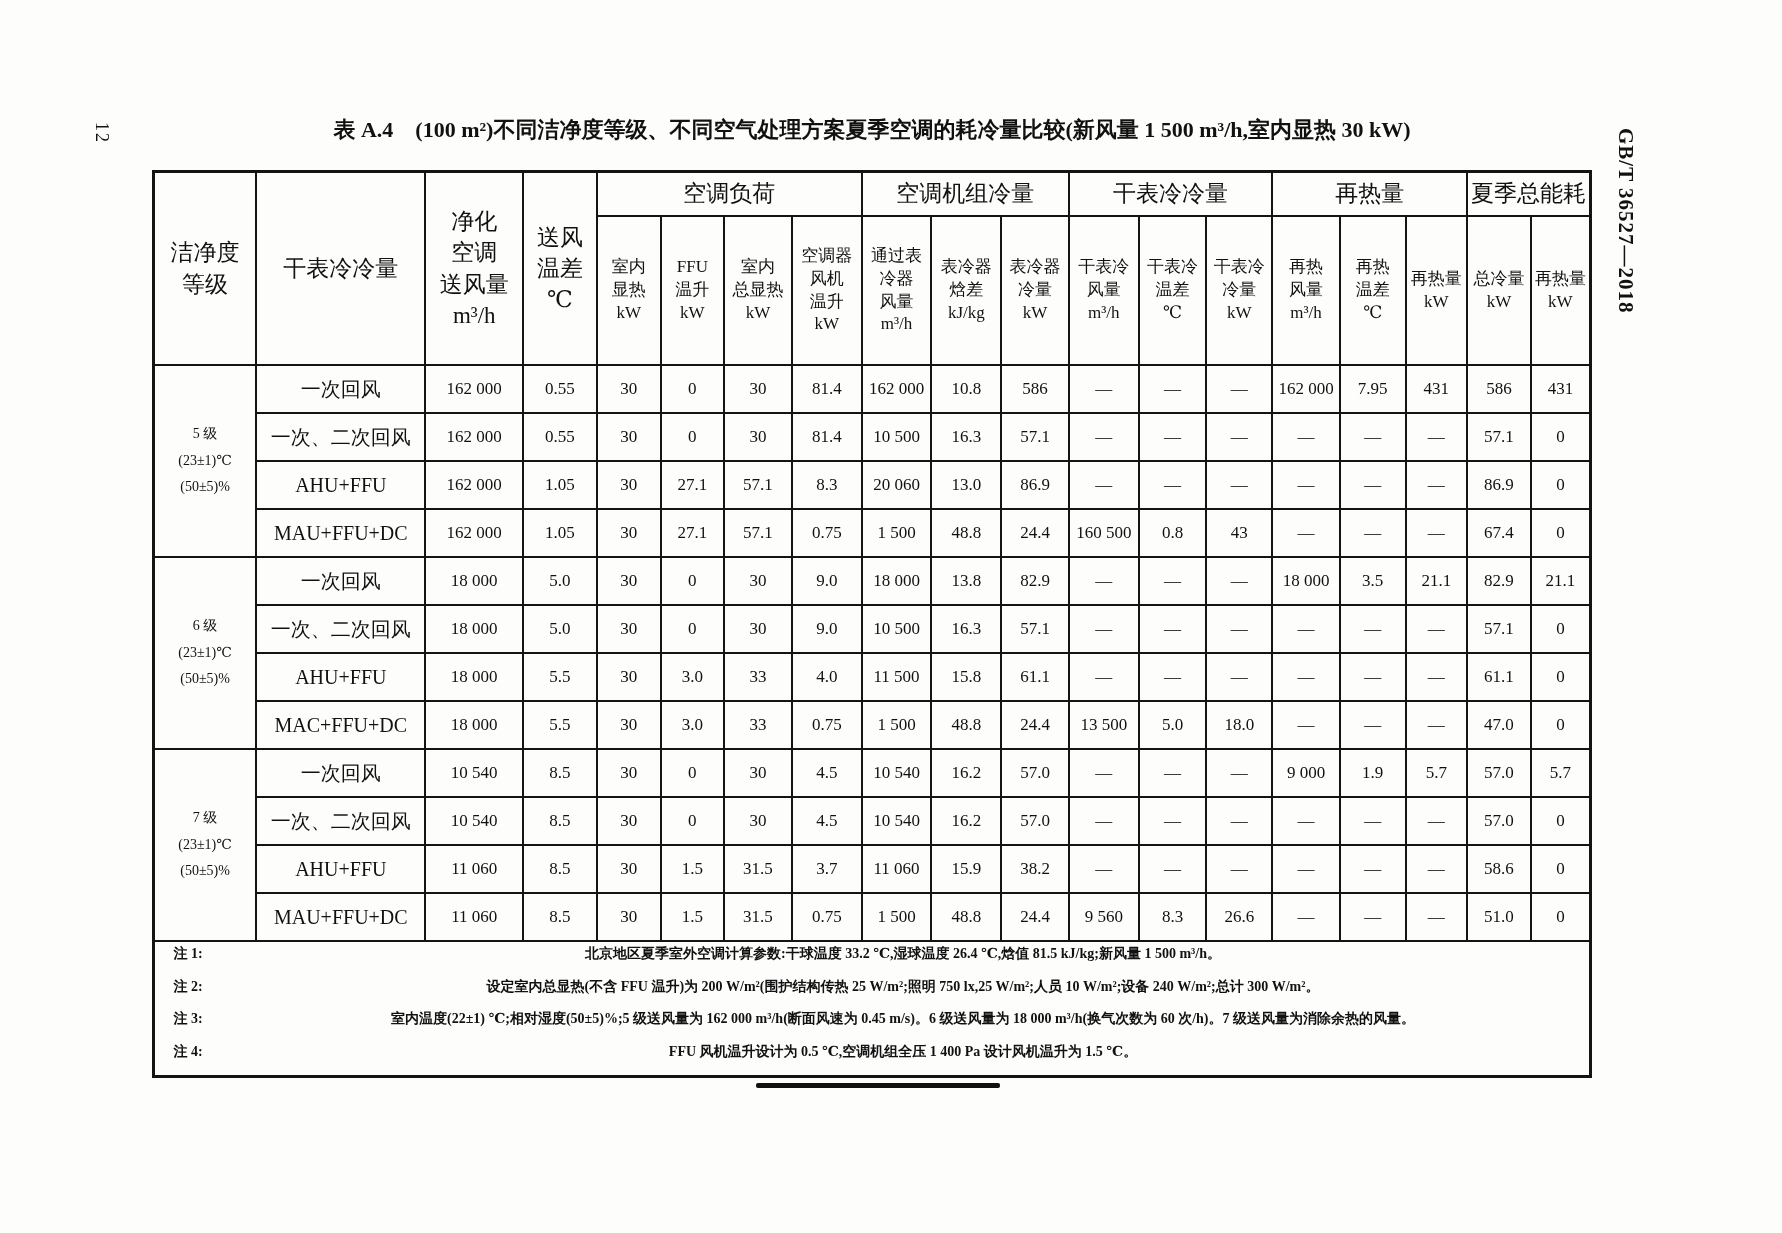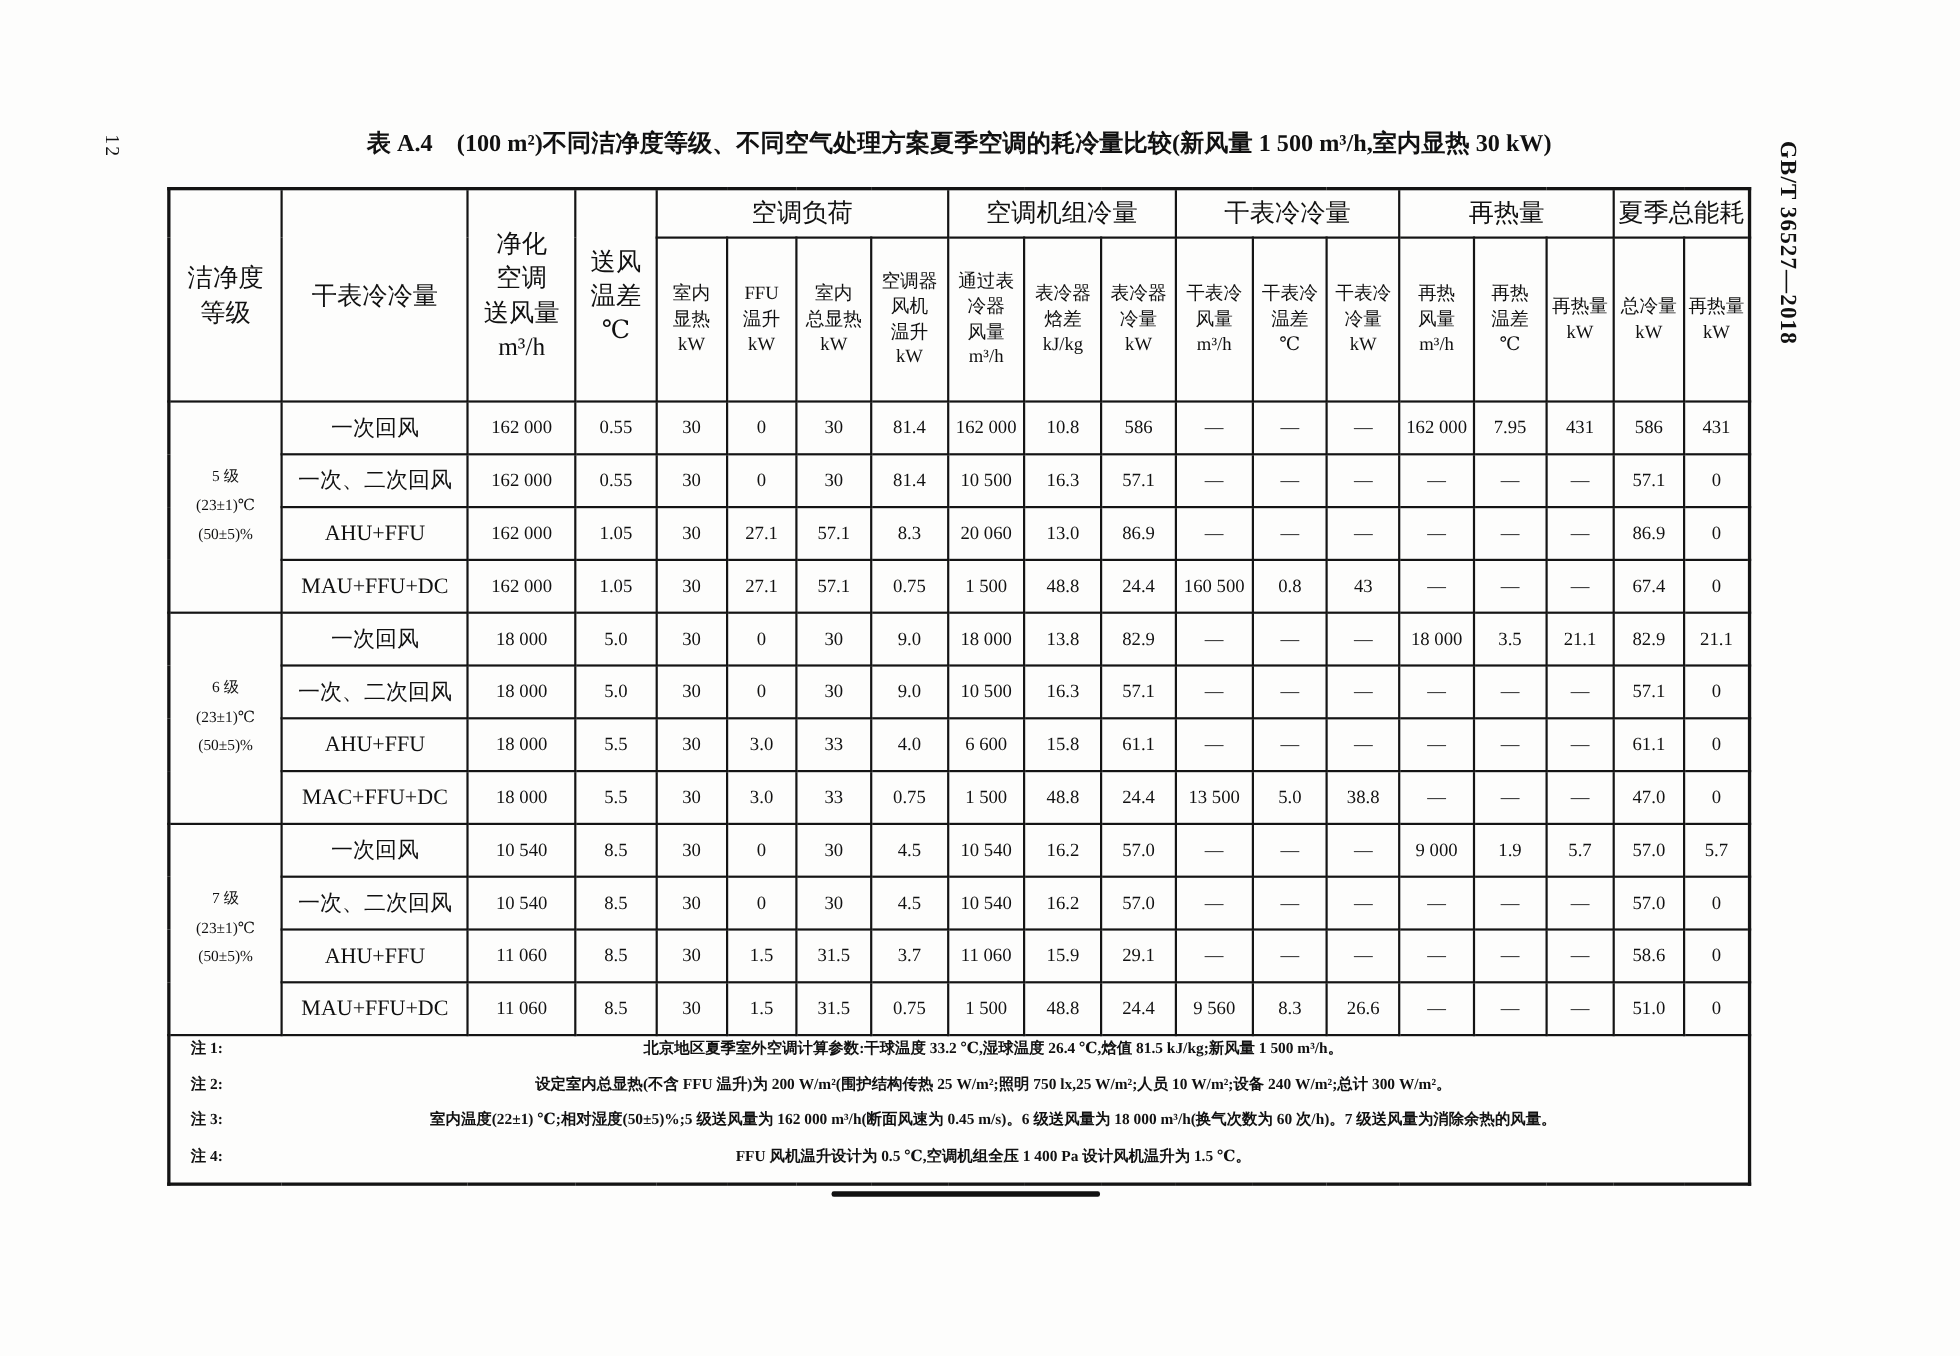--- a/index.html
+++ b/index.html
@@ -315,21 +315,21 @@
         <td>0</td>
       </tr>
       <tr class="data-row">
         <td class="scheme-cell">AHU+FFU</td>
         <td>18 000</td>
         <td>5.5</td>
         <td>30</td>
         <td>3.0</td>
         <td>33</td>
         <td>4.0</td>
-        <td>6 600</td>
+        <td>11 500</td>
         <td>15.8</td>
         <td>61.1</td>
         <td>—</td>
         <td>—</td>
         <td>—</td>
         <td>—</td>
         <td>—</td>
         <td>—</td>
         <td>61.1</td>
         <td>0</td>
@@ -340,21 +340,21 @@
         <td>5.5</td>
         <td>30</td>
         <td>3.0</td>
         <td>33</td>
         <td>0.75</td>
         <td>1 500</td>
         <td>48.8</td>
         <td>24.4</td>
         <td>13 500</td>
         <td>5.0</td>
-        <td>38.8</td>
+        <td>18.0</td>
         <td>—</td>
         <td>—</td>
         <td>—</td>
         <td>47.0</td>
         <td>0</td>
       </tr>
       <tr class="data-row">
         <td rowspan="4" class="class-cell">
           <span class="hdr-line">7 级</span>
           <span class="hdr-line">(23±1)℃</span>
@@ -402,21 +402,21 @@
       <tr class="data-row">
         <td class="scheme-cell">AHU+FFU</td>
         <td>11 060</td>
         <td>8.5</td>
         <td>30</td>
         <td>1.5</td>
         <td>31.5</td>
         <td>3.7</td>
         <td>11 060</td>
         <td>15.9</td>
-        <td>29.1</td>
+        <td>38.2</td>
         <td>—</td>
         <td>—</td>
         <td>—</td>
         <td>—</td>
         <td>—</td>
         <td>—</td>
         <td>58.6</td>
         <td>0</td>
       </tr>
       <tr class="data-row">

